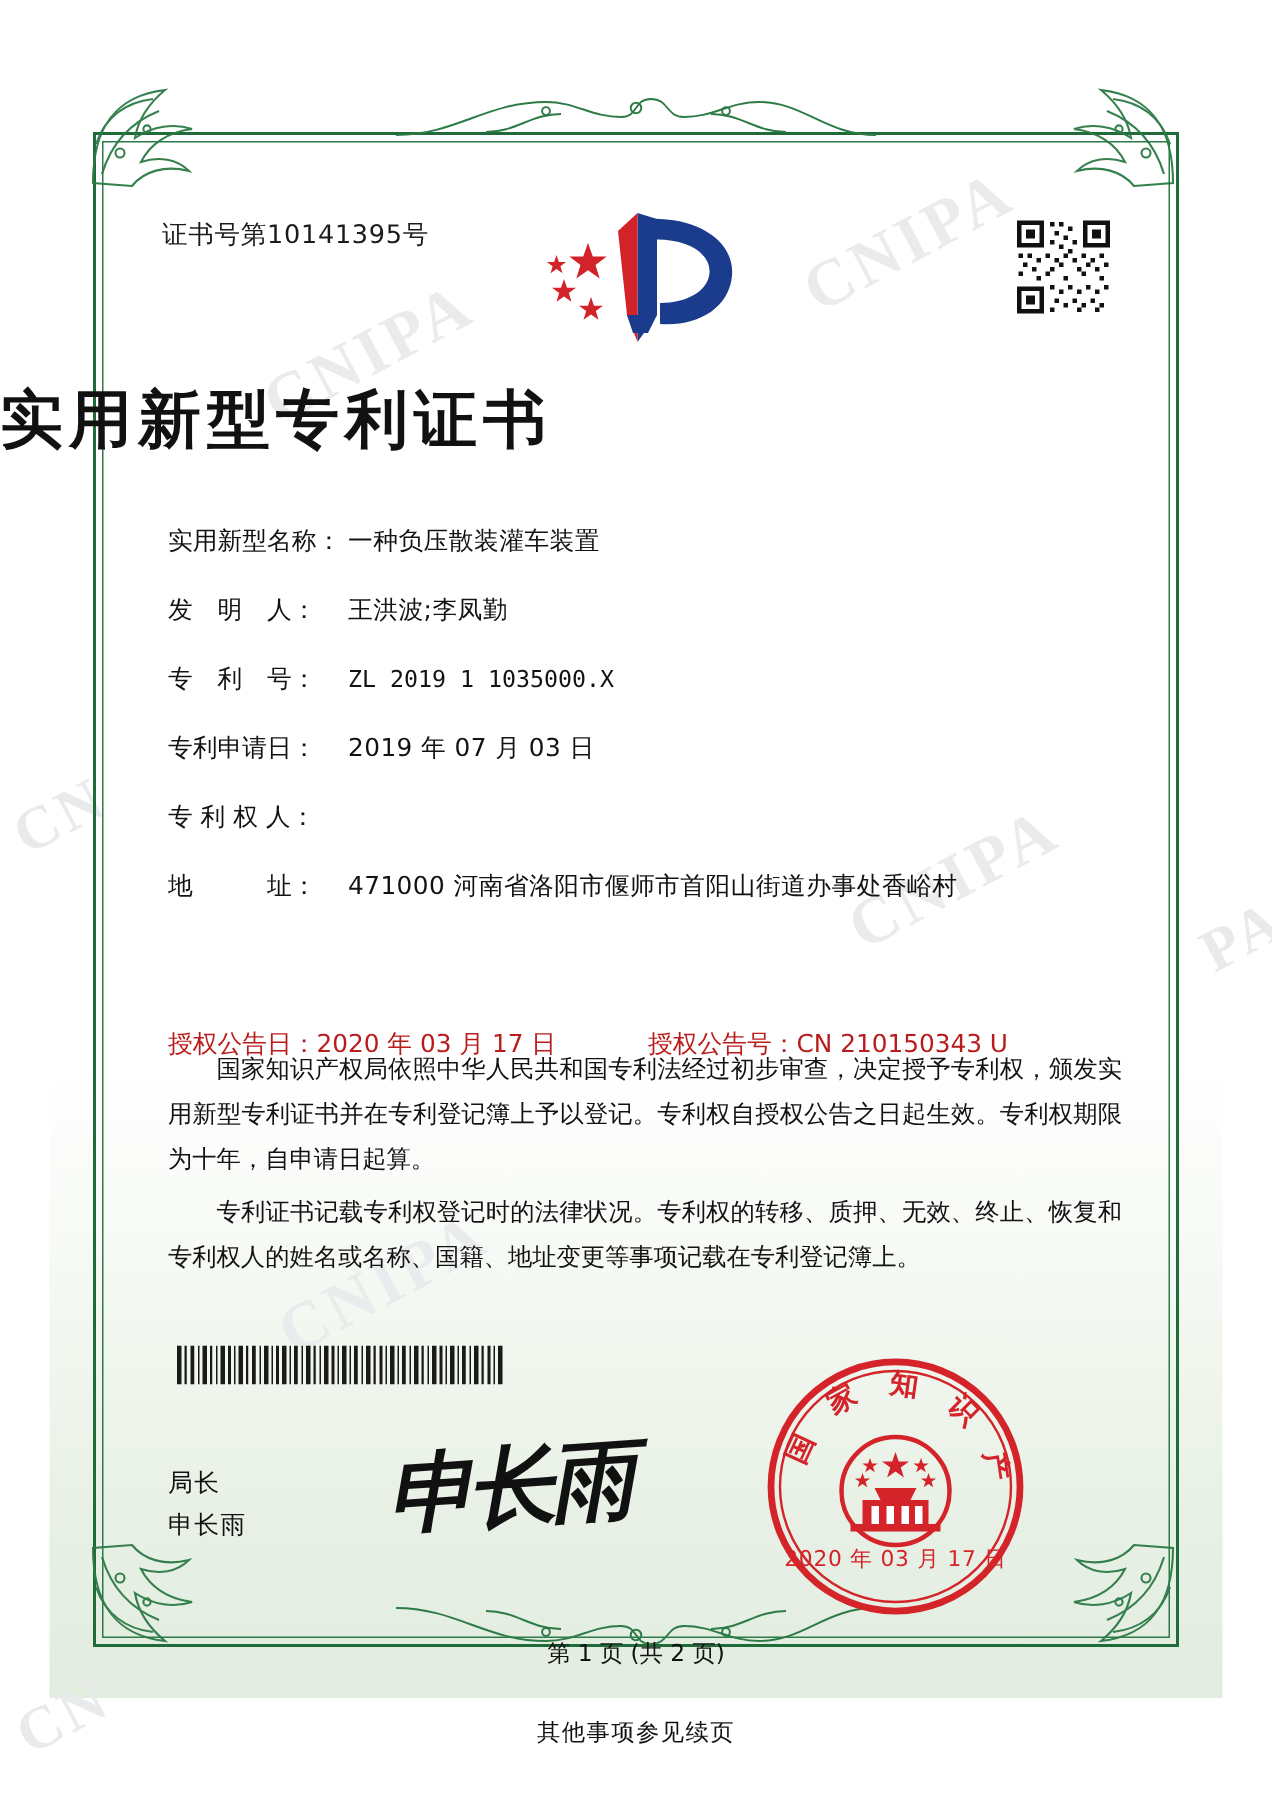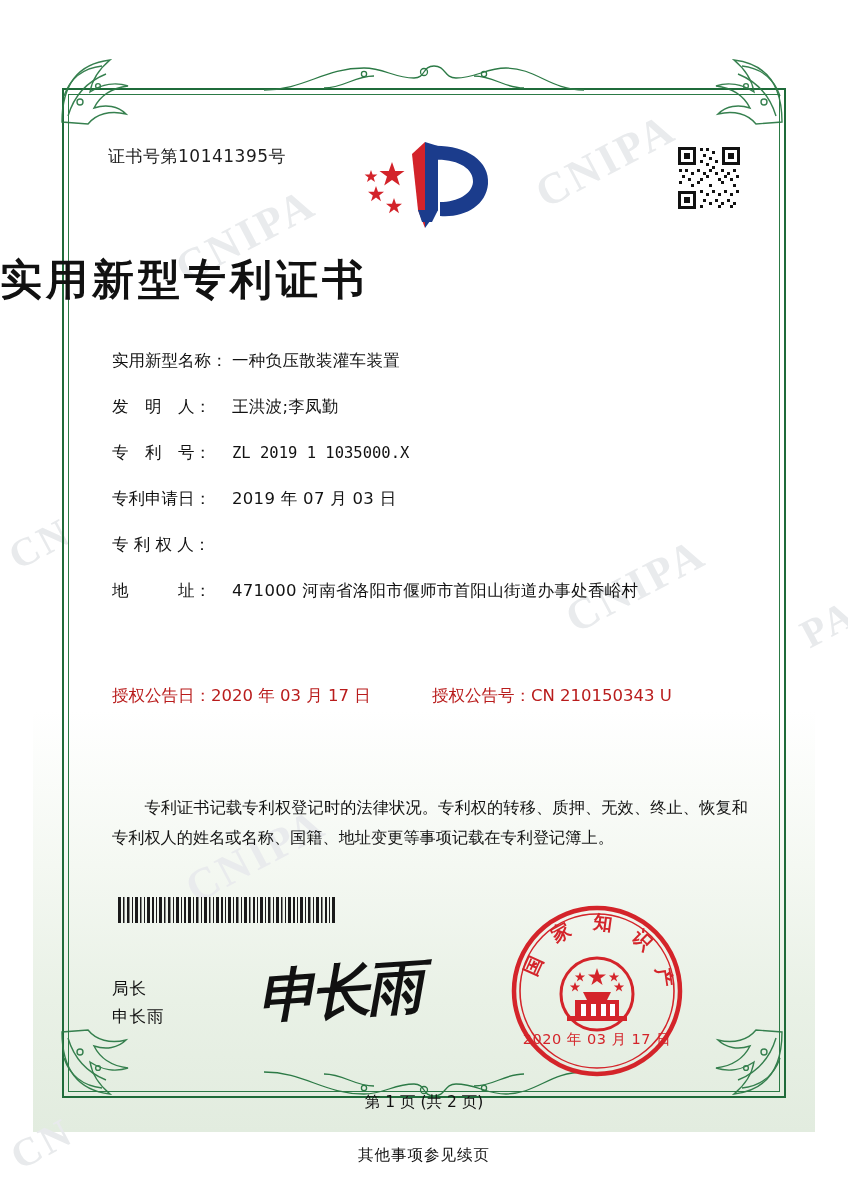--- a/index.html
+++ b/index.html
@@ -458,20 +458,21 @@
 
   <div class="pubrow">
     <div class="a">
       <span>授权公告日：</span><span>2020 年 03 月 17 日</span>
     </div>
     <div class="b">
       <span>授权公告号：</span><span>CN 210150343 U</span>
     </div>
   </div>
 
+  <div class="para p1">国家知识产权局依照中华人民共和国专利法经过初步审查，决定授予专利权，颁发实用新型专利证书并在专利登记簿上予以登记。专利权自授权公告之日起生效。专利权期限为十年，自申请日起算。</div>
   <div class="para p2">专利证书记载专利权登记时的法律状况。专利权的转移、质押、无效、终止、恢复和专利权人的姓名或名称、国籍、地址变更等事项记载在专利登记簿上。</div>
 
   <div class="barcode">
     <svg viewBox="0 0 218 26" width="218" height="26">
       <g fill="#1a1a1a">
         <rect x="0" y="0" width="3" height="26"></rect>
           <rect x="5" y="0" width="1.5" height="26"></rect>
         <rect x="9" y="0" width="2.5" height="26"></rect>
           <rect x="14" y="0" width="1" height="26"></rect>
         <rect x="17" y="0" width="3" height="26"></rect>

